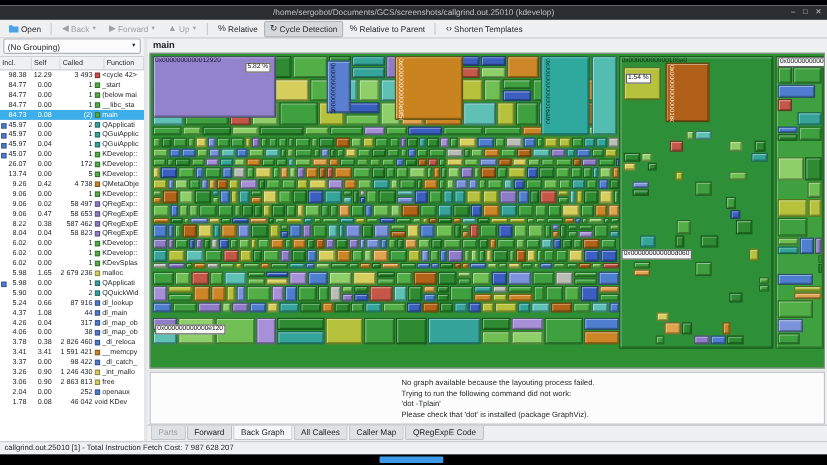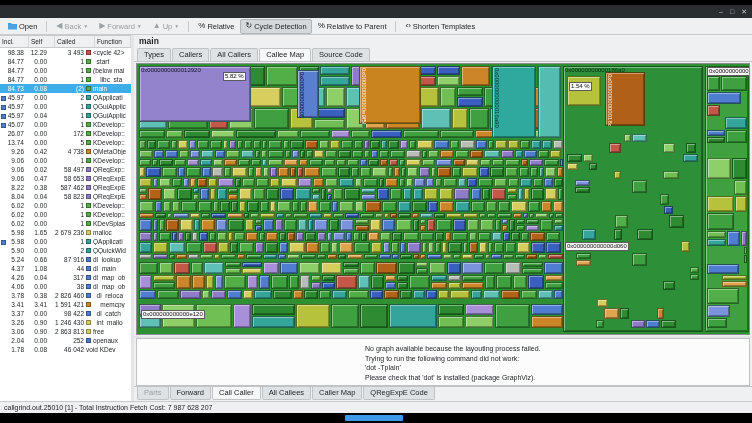--- a/index.html
+++ b/index.html
@@ -77,20 +77,21 @@
   .task-chip{position:absolute;left:345px;top:415px;width:58px;height:6px;background:#3d9ae8;border-radius:1px;}
   .folder-svg{display:block;}
 </style>
 </head>
 <body>
 
 <div class="screen">
   <div class="window">
 
     <div class="titlebar">
+      <span>/home/sergobot/Documents/GCS/screenshots/callgrind.out.25010 (kdevelop)</span>
       <div class="win-controls">
         <span class="win-btn">–</span>
         <span class="win-btn">□</span>
         <span class="win-btn">✕</span>
       </div>
     </div>
 
 
     <div class="toolbar">
       <div class="tb-btn">
@@ -131,20 +132,24 @@
       <div class="tb-sep"></div>
       <div class="tb-btn">
         <span class="ico">‹›</span>
         <span>Shorten Templates</span>
       </div>
     </div>
 
     <div class="content">
 
       <div class="left-panel">
+        <div class="grouping">
+          <span>(No Grouping)</span>
+          <span class="dd">▼</span>
+        </div>
         <div class="fp-table">
           <div class="fp-head">
               <div class="hc" style="width: 24px;">Incl.</div>
               <div class="hc" style="width: 21px;">Self</div>
               <div class="hc" style="width: 35px;">Called</div>
               <div class="hc" style="flex: 1 1 0%;">Function</div>
             </div>
           <div class="fp-rows">
               <div class="fp-row">
                 <div class="c-incl">98.38</div>
@@ -454,27 +459,20 @@
             </div>
         </div>
       </div>
 
       <div class="vsplit"></div>
 
       <div class="right-panel">
         <div class="fn-title">
           <span>main</span>
         </div>
-        <div class="tabbar">
-            <div class="tab">Types</div>
-            <div class="tab">Callers</div>
-            <div class="tab">All Callers</div>
-            <div class="tab active">Callee Map</div>
-            <div class="tab">Source Code</div>
-          </div>
 
         <div class="treemap" style="background: rgb(47, 143, 51);">
             <div class="tm-tile" style="left: 2px; top: 2px; width: 29px; height: 20px; background: rgb(53, 164, 154);"></div>
             <div class="tm-tile" style="left: 32px; top: 2px; width: 37px; height: 20px; background: rgb(63, 160, 63);"></div>
             <div class="tm-tile" style="left: 70px; top: 2px; width: 29px; height: 20px; background: rgb(46, 139, 50);"></div>
             <div class="tm-tile" style="left: 100px; top: 2px; width: 28px; height: 20px; background: rgb(46, 139, 50);"></div>
             <div class="tm-tile" style="left: 129px; top: 2px; width: 32px; height: 20px; background: rgb(82, 174, 70);"></div>
             <div class="tm-tile" style="left: 162px; top: 2px; width: 20px; height: 9px; background: rgb(46, 139, 50);"></div>
             <div class="tm-tile" style="left: 162px; top: 12px; width: 20px; height: 10px; background: rgb(142, 207, 106);"></div>
             <div class="tm-tile" style="left: 183px; top: 2px; width: 30px; height: 9px; background: rgb(53, 164, 154);"></div>
@@ -1209,21 +1207,21 @@
           <div class="msg">
               <div>No graph available because the layouting process failed.</div>
               <div>Trying to run the following command did not work:</div>
               <div>'dot -Tplain'</div>
               <div>Please check that 'dot' is installed (package GraphViz).</div>
             </div>
         </div>
         <div class="tabbar bottom">
             <div class="tab disabled">Parts</div>
             <div class="tab">Forward</div>
-            <div class="tab active">Call Caller</div>
+            <div class="tab active">Back Graph</div>
             <div class="tab">All Callees</div>
             <div class="tab">Caller Map</div>
             <div class="tab">QRegExpE Code</div>
           </div>
       </div>
     </div>
 
     <div class="statusbar">
       <span>callgrind.out.25010 [1] - Total Instruction Fetch Cost: 7 987 628 207</span>
     </div>

